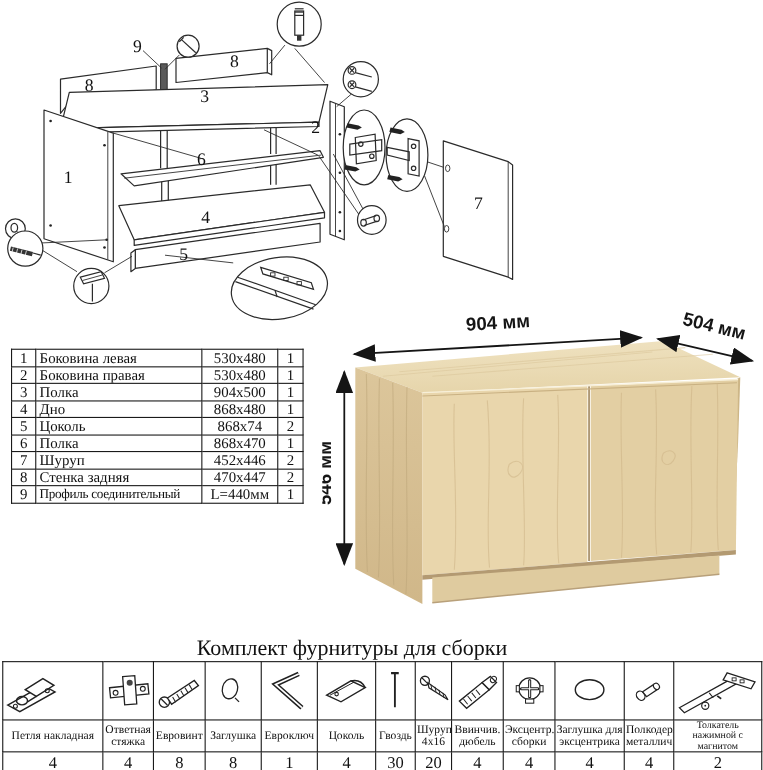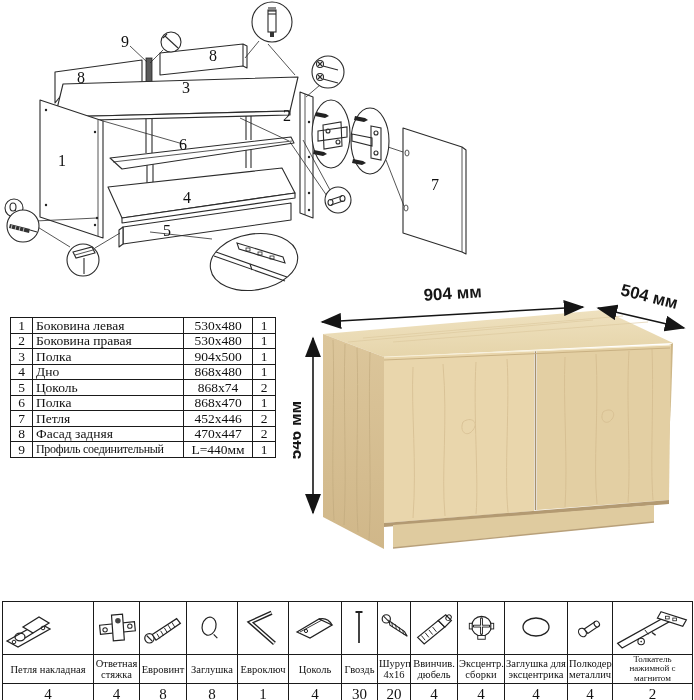--- a/index.html
+++ b/index.html
@@ -243,27 +243,27 @@
           <td class="c">2</td>
         </tr>
     <tr>
           <td class="c">6</td>
           <td class="nm">Полка</td>
           <td class="c">868x470</td>
           <td class="c">1</td>
         </tr>
     <tr>
           <td class="c">7</td>
-          <td class="nm">Петля</td>
+          <td class="nm">Шуруп</td>
           <td class="c">452x446</td>
           <td class="c">2</td>
         </tr>
     <tr>
           <td class="c">8</td>
-          <td class="nm">Фасад задняя</td>
+          <td class="nm">Стенка задняя</td>
           <td class="c">470x447</td>
           <td class="c">2</td>
         </tr>
     <tr>
           <td class="c">9</td>
           <td class="nm">Профиль соединительный</td>
           <td class="c">L=440мм</td>
           <td class="c">1</td>
         </tr>
   </tbody>
@@ -330,20 +330,21 @@
     <g>
       <line x1="29" y1="40" x2="290" y2="25" stroke="#151515" stroke-width="1.6" marker-start="url(#mStart)" marker-end="url(#mEnd)"></line>
       <line x1="305" y1="26" x2="391" y2="46" stroke="#151515" stroke-width="1.6" marker-start="url(#mStart)" marker-end="url(#mEnd)"></line>
       <line x1="20" y1="56" x2="20" y2="231" stroke="#151515" stroke-width="1.6" marker-start="url(#mStart)" marker-end="url(#mEnd)"></line>
       <text class="dim" x="160" y="17" transform="rotate(-3.3 160 17)">904 мм</text>
       <text class="dim" x="355" y="20" transform="rotate(14 355 20)">504 мм</text>
       <text class="dim" x="8" y="148" transform="rotate(-90 8 148)">546 мм</text>
     </g>
   </svg>
 
+  <div class="hwtitle">Комплект фурнитуры для сборки</div>
 
   <table class="hw">
     <colgroup>
       <col style="width:91px">
         <col style="width:46px">
         <col style="width:47px">
         <col style="width:51px">
       <col style="width:51px">
         <col style="width:53px">
         <col style="width:36px">

